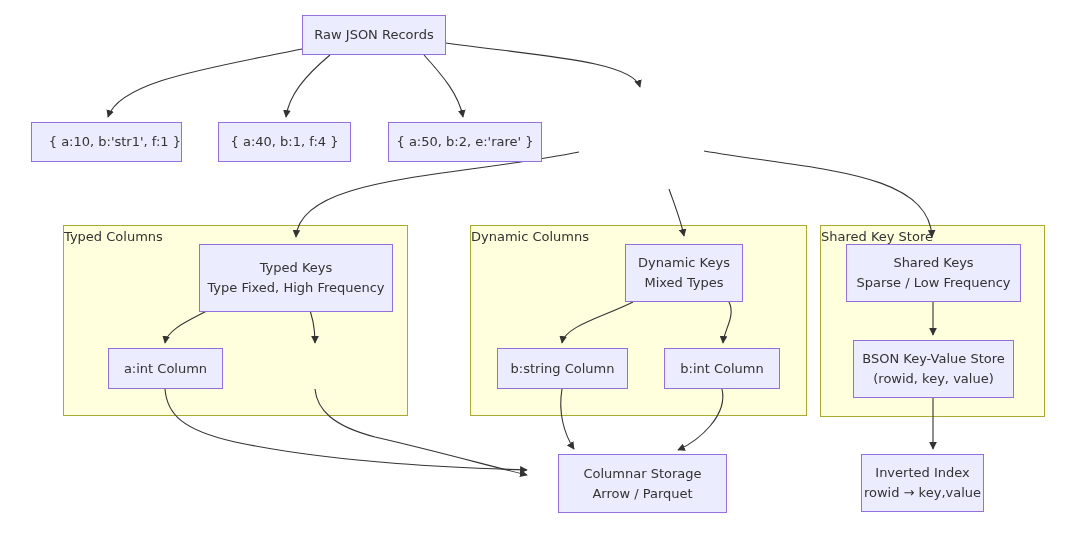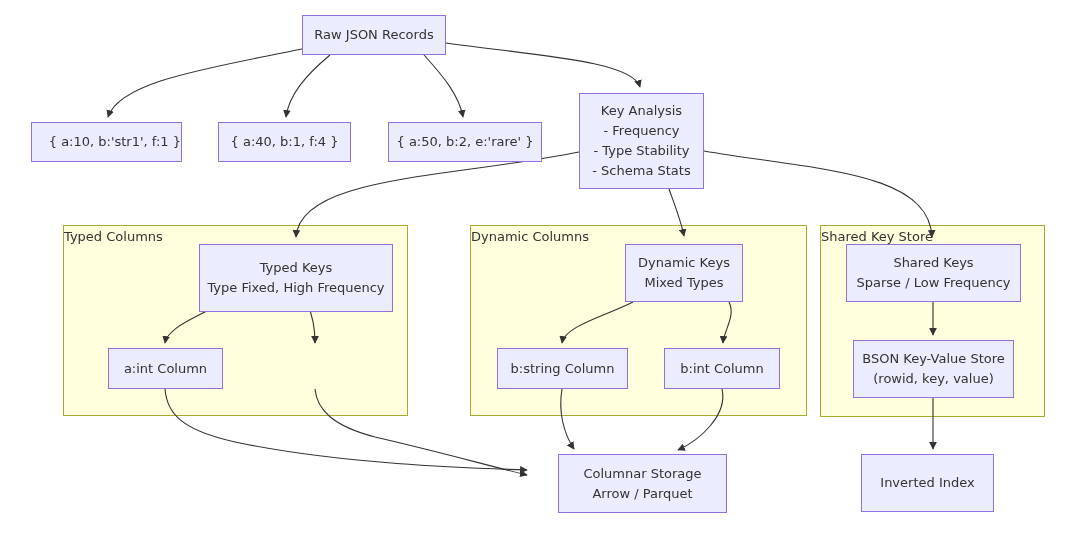--- a/index.html
+++ b/index.html
@@ -91,26 +91,20 @@
   </div>
 
   <div class="node" style="left:218px; top:122px; width:133px; height:40px;">
     <span>{ a:40, b:1, f:4 }</span>
   </div>
 
   <div class="node" style="left:388px; top:122px; width:154px; height:40px;">
     <span>{ a:50, b:2, e:'rare' }</span>
   </div>
 
-  <div class="node" style="left:579px; top:93px; width:125px; height:96px;">
-    <span>Key Analysis</span>
-    <span>- Frequency</span>
-    <span>- Type Stability</span>
-    <span>- Schema Stats</span>
-  </div>
 
   <div class="node" style="left:199px; top:244px; width:194px; height:68px;">
     <span>Typed Keys</span>
     <span>Type Fixed, High Frequency</span>
   </div>
 
   <div class="node" style="left:108px; top:348px; width:115px; height:41px;">
     <span>a:int Column</span>
   </div>
 
@@ -136,17 +130,18 @@
   <div class="node" style="left:853px; top:340px; width:161px; height:58px;">
     <span>BSON Key-Value Store</span>
     <span>(rowid, key, value)</span>
   </div>
 
   <div class="node" style="left:558px; top:454px; width:169px; height:59px;">
     <span>Columnar Storage</span>
     <span>Arrow / Parquet</span>
   </div>
 
-  <div class="node" style="left:861px; top:454px; width:133px; height:58px;">
+  <div class="node" style="left:861px; top:454px; width:123px; height:58px;">
     <span>Inverted Index</span>
+    <span>rowid → key,value</span>
   </div>
 
 </div>
 
 </body></html>

